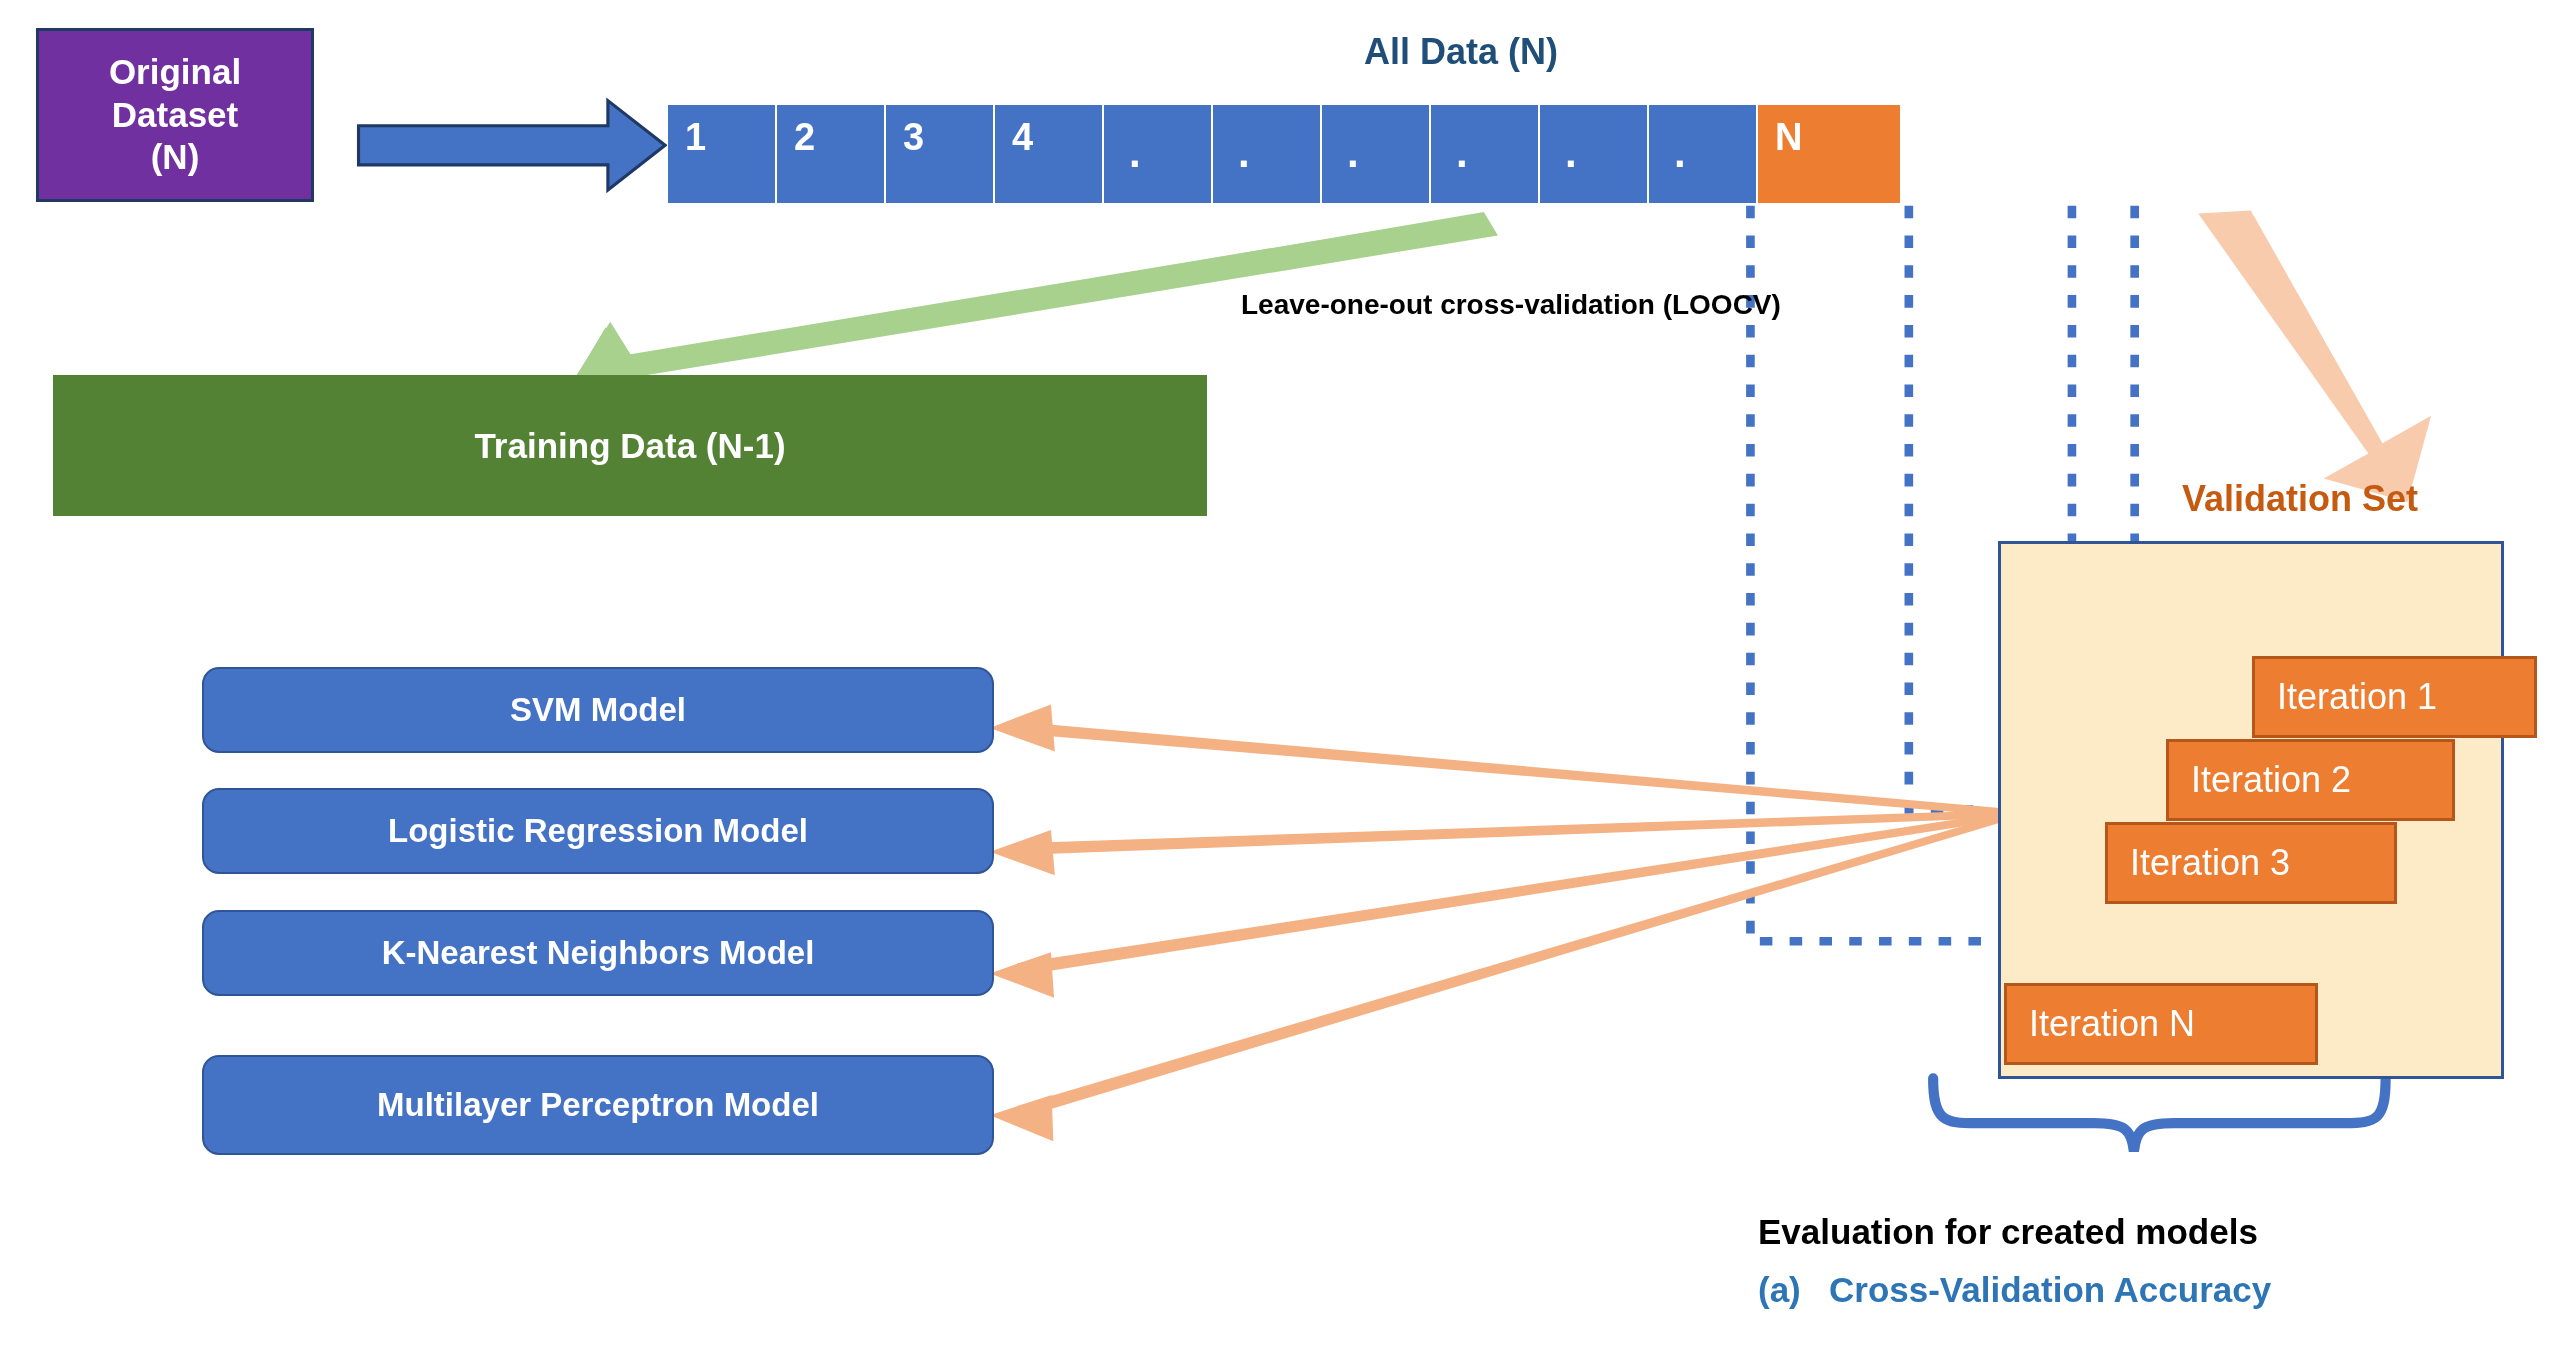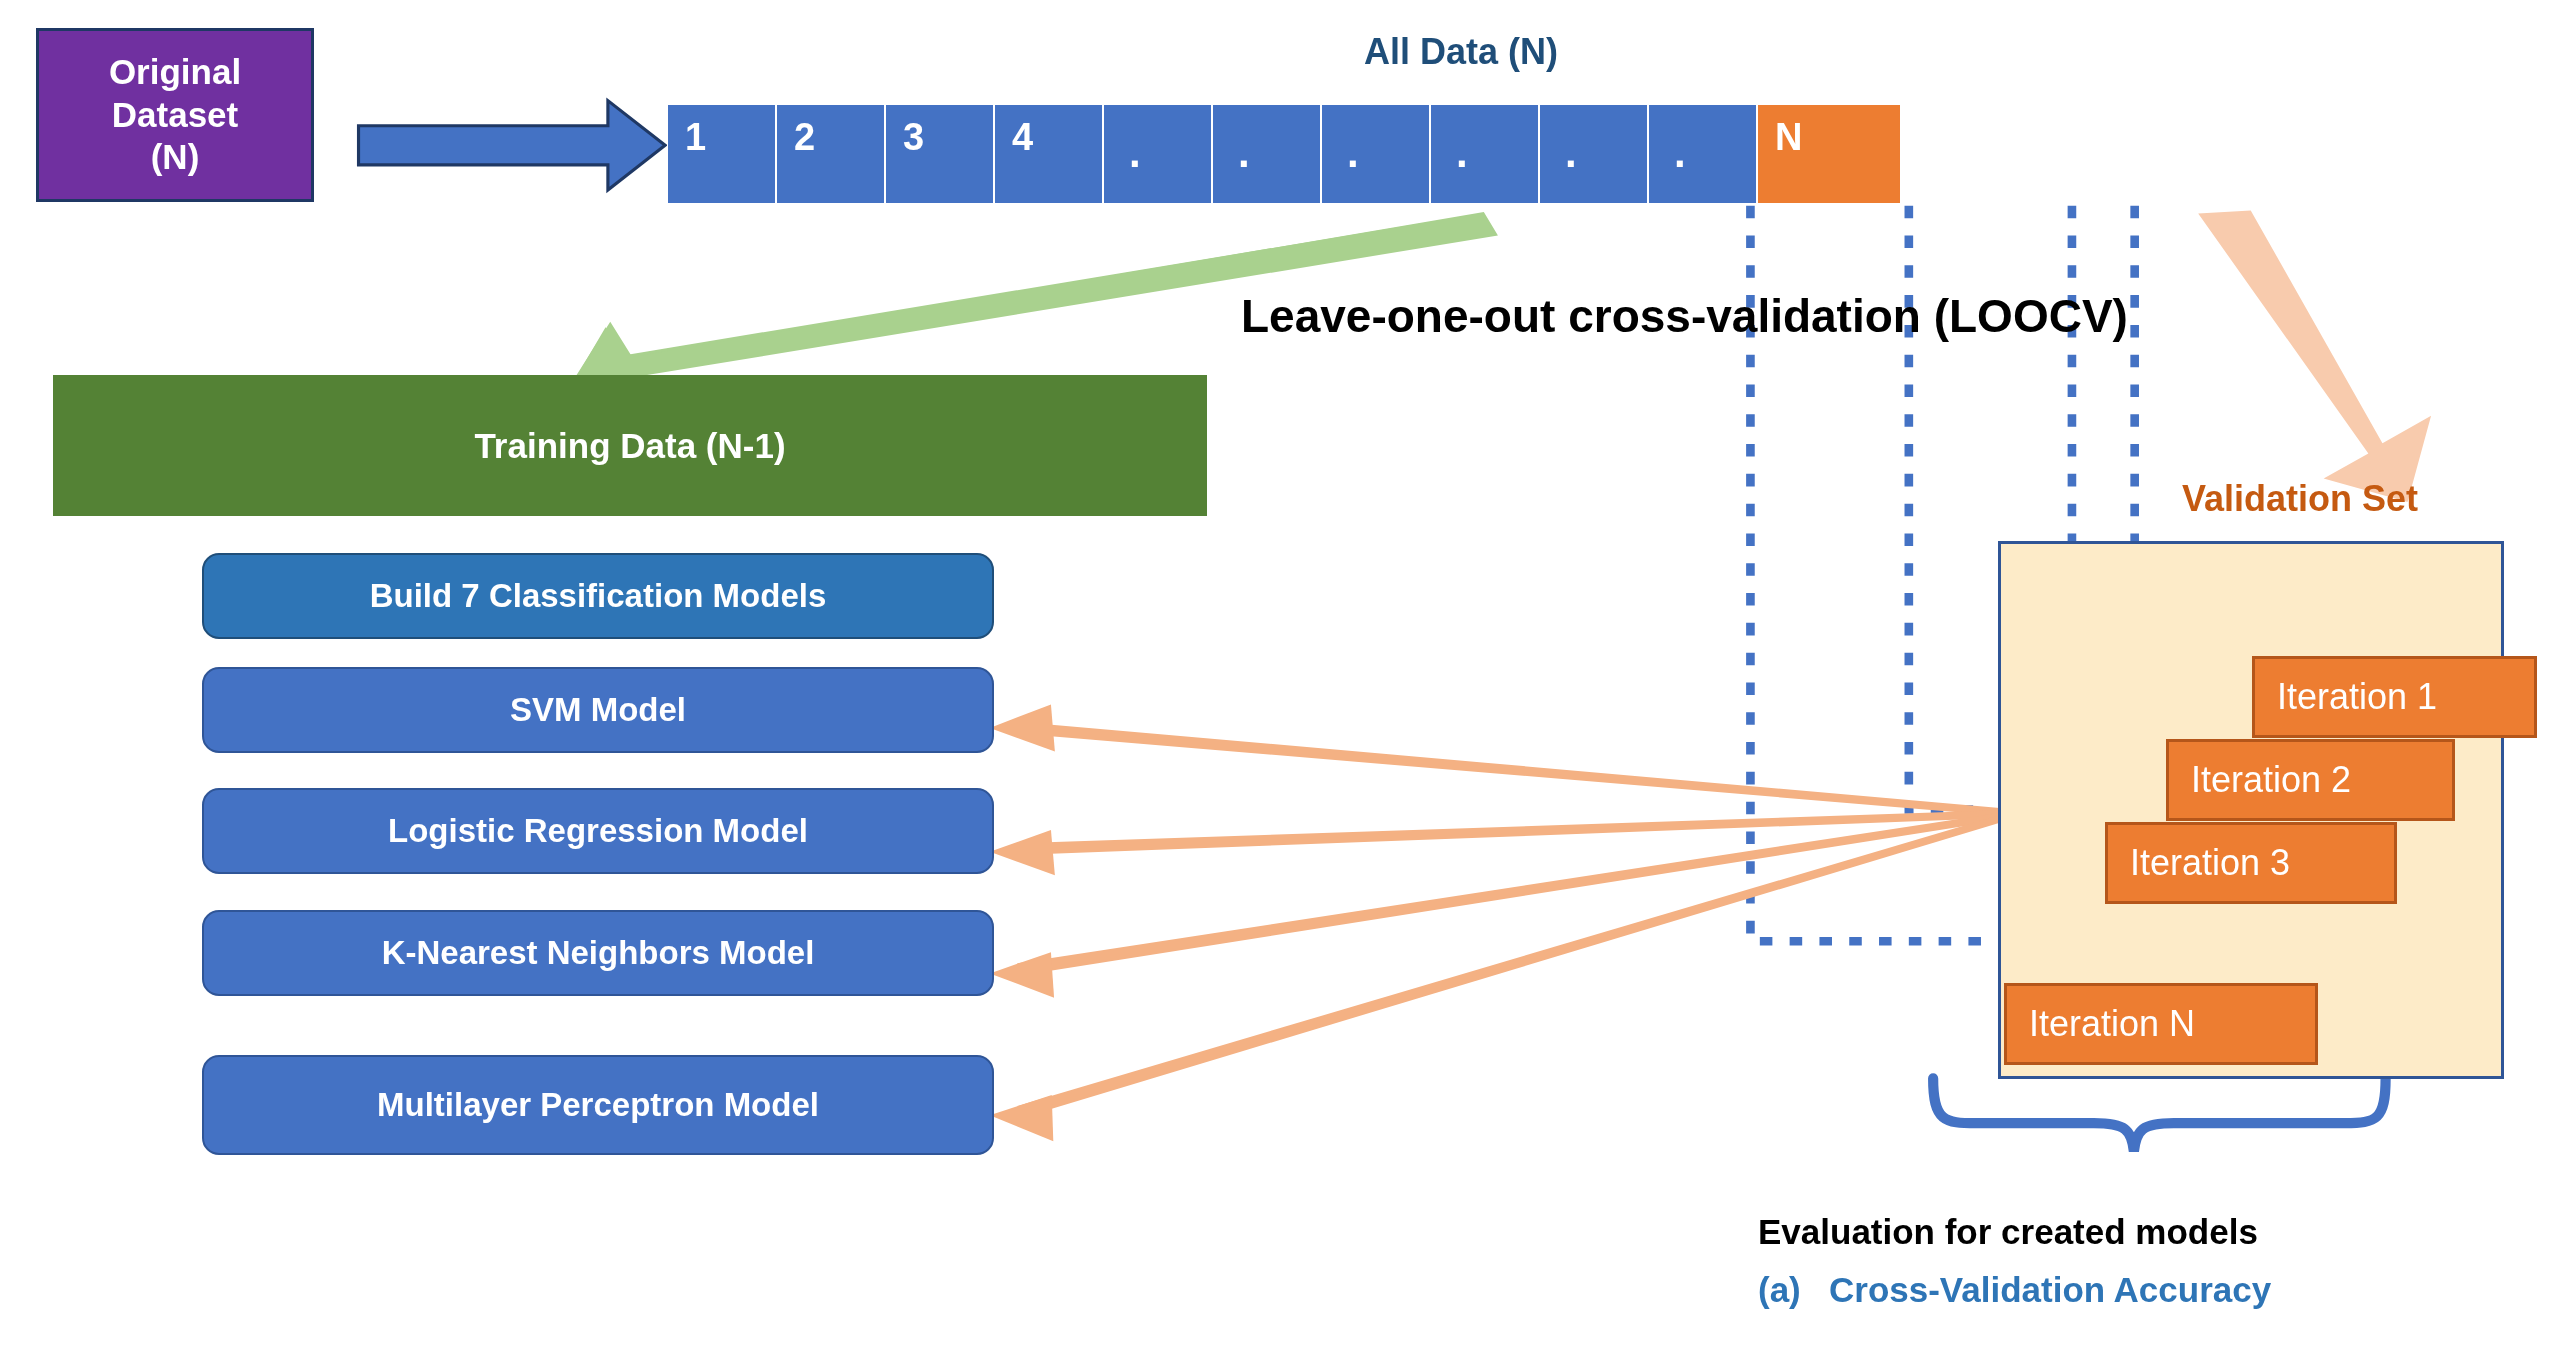--- a/index.html
+++ b/index.html
@@ -39,21 +39,21 @@
 
   
   #training-data{
     left:45px;top:375px;width:1154px;height:141px;background:#548235;
     display:flex;align-items:center;justify-content:center;
     color:#ffffff;font-weight:700;font-size:35px;
   }
 
   
   #loocv-label{
-    left:1233px;top:289px;color:#000000;font-weight:700;font-size:46px;white-space:nowrap;
+    left:1233px;top:289px;color:#000000;font-weight:700;font-size:28px;white-space:nowrap;
   }
 
   
   #validation-set-label{
     left:2174px;top:478px;color:#C55A11;font-weight:700;font-size:36px;white-space:nowrap;
   }
 
   
   .model-box{
     left:194px;width:792px;height:86px;border-radius:17px;
@@ -173,21 +173,20 @@
     <div class="cell dot">.</div>
     <div class="cell dot">.</div>
     <div class="cell dot">.</div>
     <div class="cell orange">N</div>
   </div>
 
   <div class="abs" id="loocv-label">Leave-one-out cross-validation (LOOCV)</div>
 
   <div class="abs" id="training-data">Training Data (N-1)</div>
 
-  <div class="abs model-box header" style="top:553px;">Build 7 Classification Models</div>
   <div class="abs model-box" style="top:667px;">SVM Model</div>
   <div class="abs model-box" style="top:788px;">Logistic Regression Model</div>
   <div class="abs model-box" style="top:910px;">K-Nearest Neighbors  Model</div>
   <div class="abs model-box" style="top:1055px;height:100px;">Multilayer Perceptron  Model</div>
 
   <div class="abs" id="validation-set-label">Validation Set</div>
 
   <div class="abs" id="validation-panel"></div>
 
   <div class="abs iteration-box" style="left:2244px;top:656px;width:285px;text-align:right;">Iteration 1</div>

